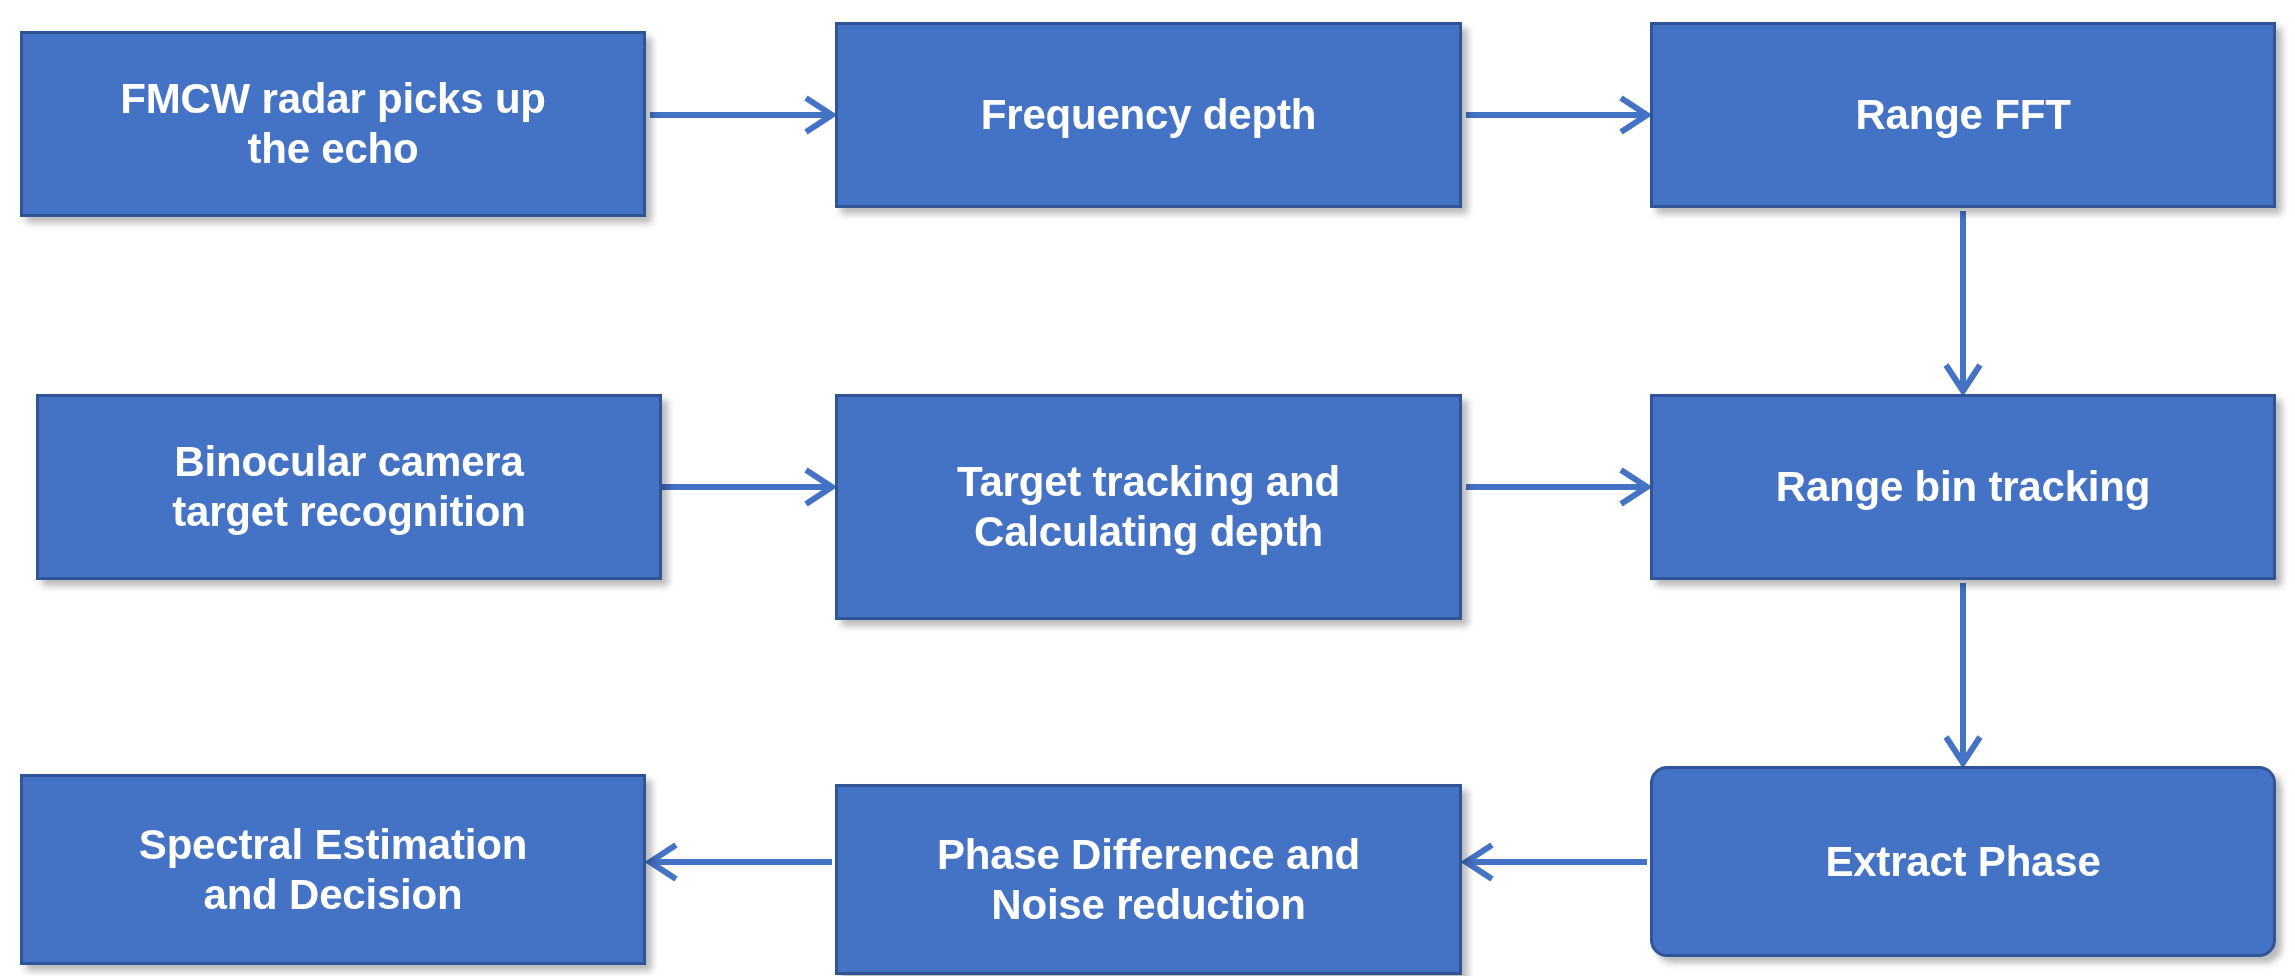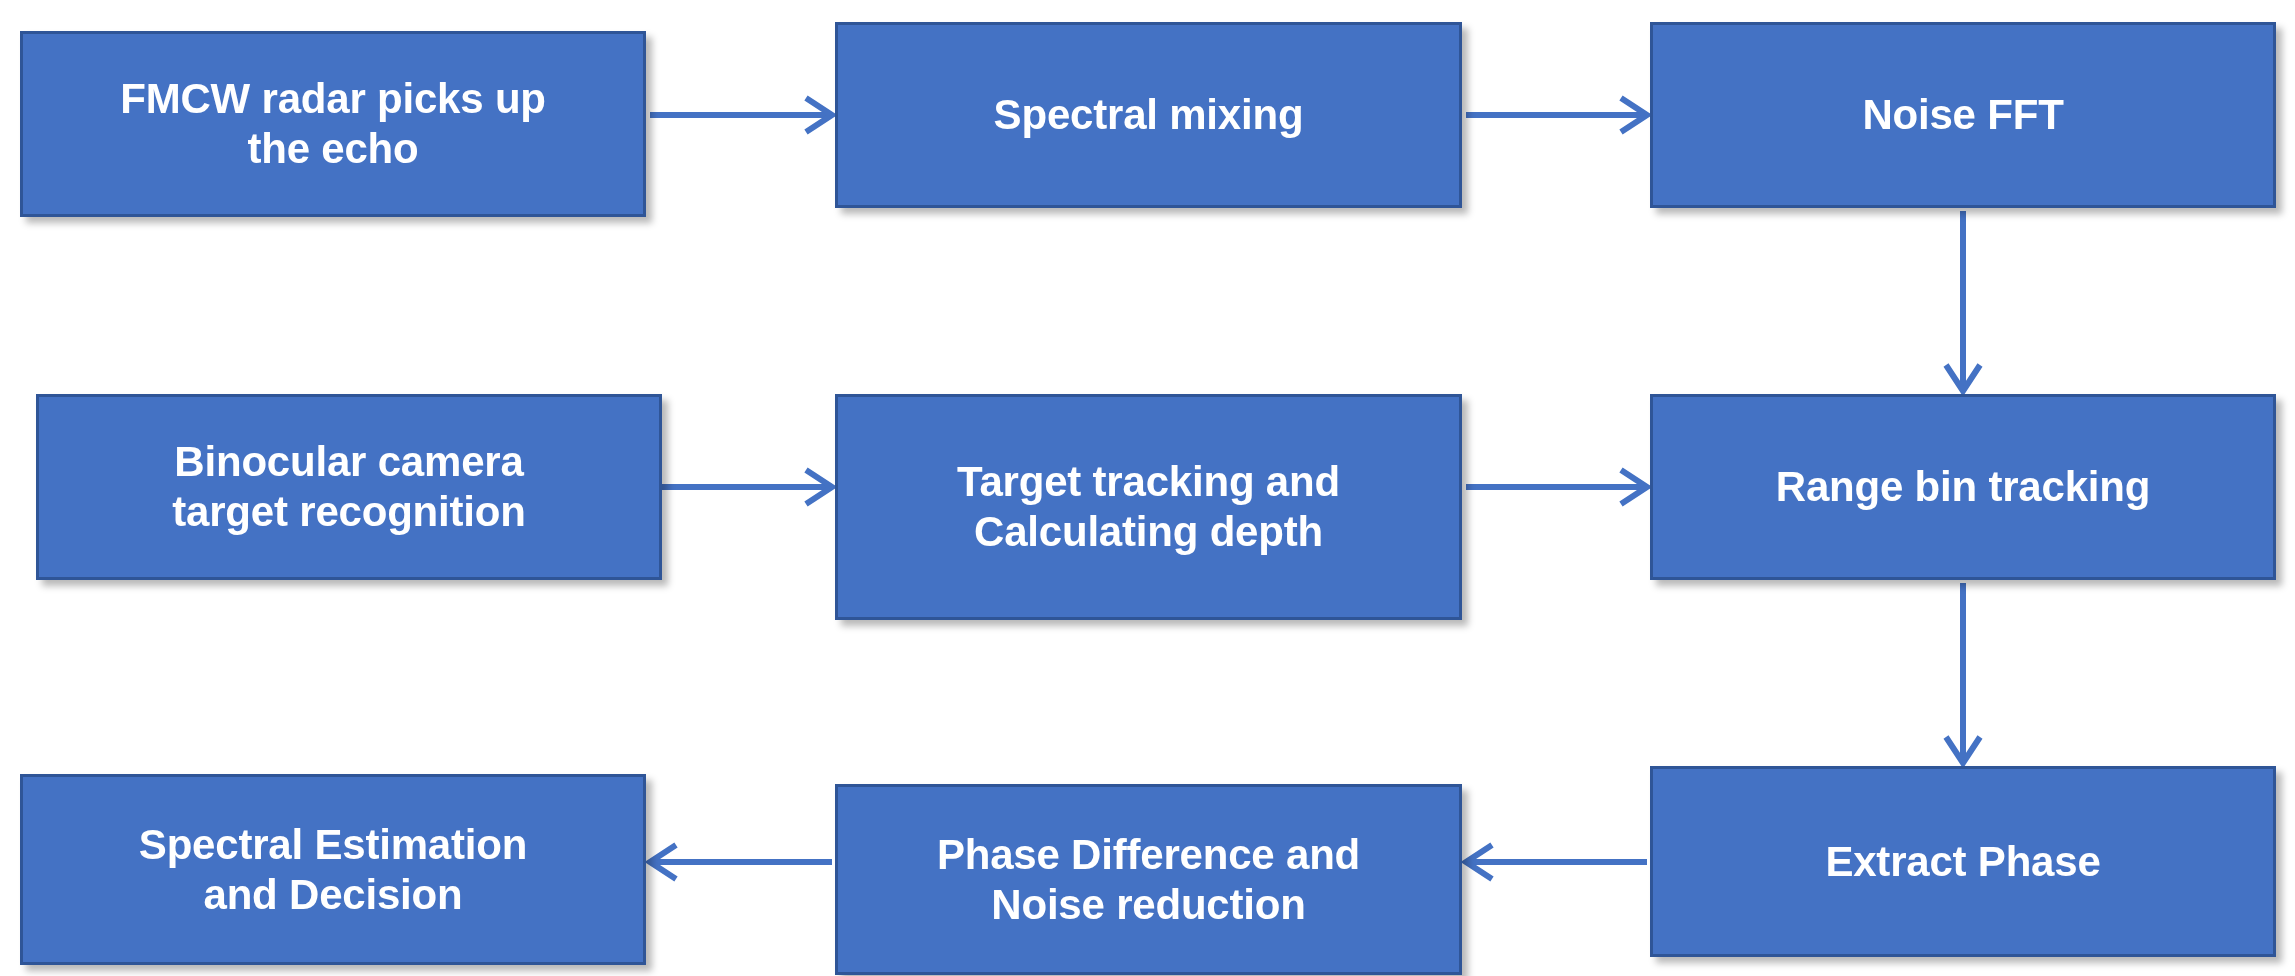--- a/index.html
+++ b/index.html
@@ -89,41 +89,41 @@
           <path d="M 676 845 L 650 862 L 676 879" fill="none" stroke="#4472C4" stroke-width="6" stroke-linecap="butt" stroke-linejoin="miter"></path>
         </g>
       </g>
   </svg>
   <div id="node-layer">
       <div class="node" style="left: 20px; top: 22px; width: 626px; height: 186px; background: rgb(68, 114, 196); border-color: rgb(47, 85, 151); color: rgb(255, 255, 255); margin-top: 9px;">
         <span class="label">FMCW radar picks up
 the echo</span>
       </div>
       <div class="node" style="left: 835px; top: 22px; width: 627px; height: 186px; background: rgb(68, 114, 196); border-color: rgb(47, 85, 151); color: rgb(255, 255, 255);">
-        <span class="label">Spectral mixing</span>
+        <span class="label">Frequency depth</span>
       </div>
       <div class="node" style="left: 1650px; top: 22px; width: 626px; height: 186px; background: rgb(68, 114, 196); border-color: rgb(47, 85, 151); color: rgb(255, 255, 255);">
-        <span class="label">Noise FFT</span>
+        <span class="label">Range FFT</span>
       </div>
       <div class="node" style="left: 36px; top: 394px; width: 626px; height: 186px; background: rgb(68, 114, 196); border-color: rgb(47, 85, 151); color: rgb(255, 255, 255);">
         <span class="label">Binocular camera
 target recognition</span>
       </div>
       <div class="node" style="left: 835px; top: 394px; width: 627px; height: 226px; background: rgb(68, 114, 196); border-color: rgb(47, 85, 151); color: rgb(255, 255, 255);">
         <span class="label">Target tracking and
 Calculating depth</span>
       </div>
       <div class="node" style="left: 1650px; top: 394px; width: 626px; height: 186px; background: rgb(68, 114, 196); border-color: rgb(47, 85, 151); color: #ffffff;">
         <span class="label">Range bin tracking</span>
       </div>
       <div class="node" style="left: 20px; top: 766px; width: 626px; height: 191px; background: rgb(68, 114, 196); border-color: rgb(47, 85, 151); color: rgb(255, 255, 255); margin-top: 8px;">
         <span class="label">Spectral Estimation
 and Decision</span>
       </div>
       <div class="node" style="left: 835px; top: 784px; width: 627px; height: 191px; background: rgb(68, 114, 196); border-color: rgb(47, 85, 151); color: rgb(255, 255, 255);">
         <span class="label">Phase Difference and
 Noise reduction</span>
       </div>
-      <div class="node" style="left: 1650px; top: 766px; width: 626px; height: 191px; background: rgb(68, 114, 196); border-color: rgb(47, 85, 151); color: rgb(255, 255, 255);">
+      <div class="node" style="left: 1650px; top: 766px; width: 626px; height: 191px; background: rgb(68, 114, 196); border-color: rgb(47, 85, 151); color: rgb(255, 255, 255); border-radius: 17px;">
         <span class="label">Extract Phase</span>
       </div>
     </div>
 </div>
 
 </body></html>

